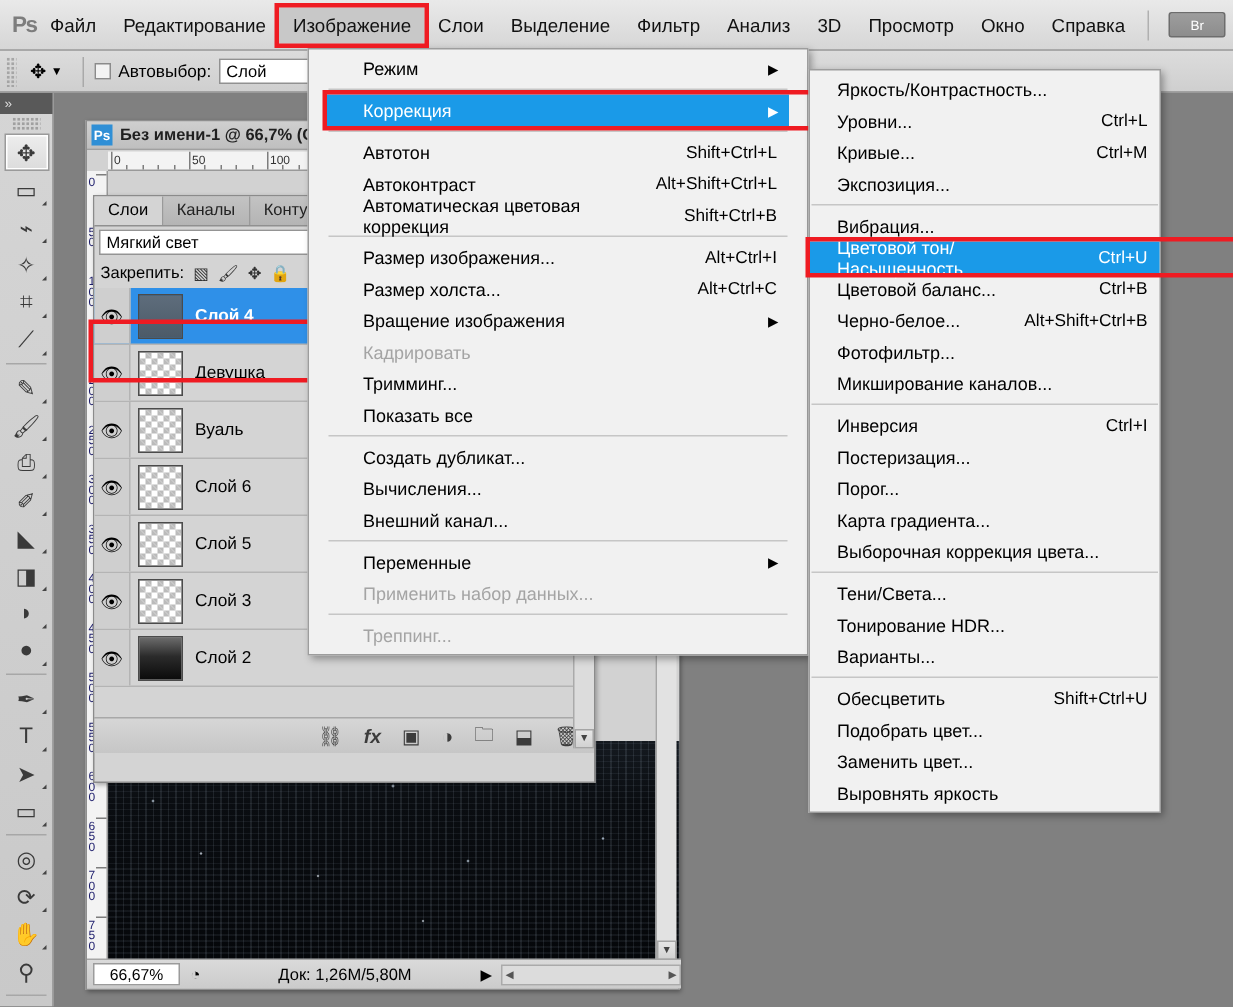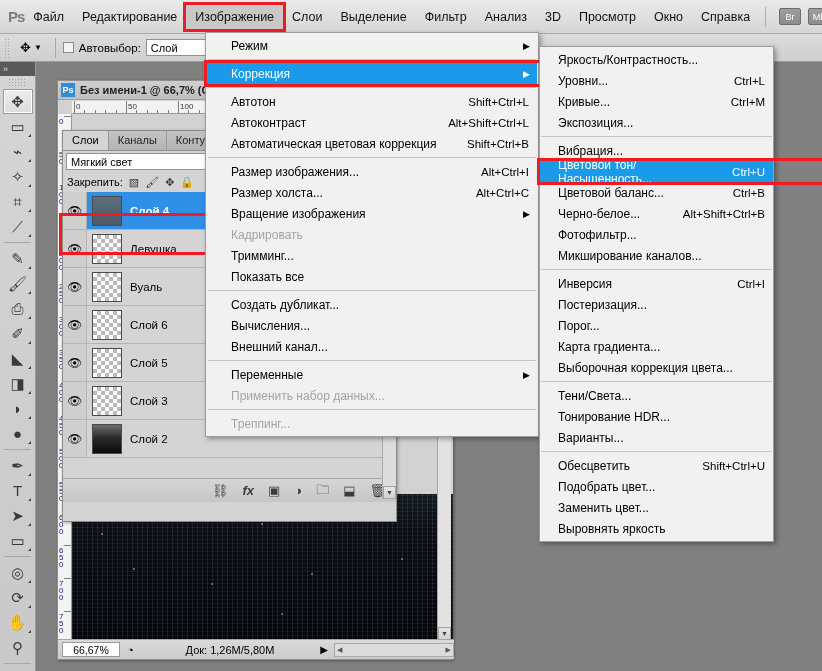--- a/index.html
+++ b/index.html
@@ -30,21 +30,21 @@
     white-space:nowrap; line-height:16px;
   }
   .menu-item.active {
     background:#c8c8c8;
     outline:3px solid #ef1b22;
     outline-offset:0px;
     position:relative; z-index:40;
   }
   #menubar .sep-v { width:1px; height:20px; background:#b0b0b0; margin:0 6px; }
   .topbtn {
-    width:22px;height:17px;margin-left:7px;
+    width:38px;height:17px;margin-left:7px;
     background:linear-gradient(#9d9d9d,#8d8d8d);
     border:1px solid #6d6d6d; border-radius:2px;
     color:#fff; font-size:9px; display:flex;align-items:center;justify-content:center;
   }
   
   #optionsbar {
     position:absolute;left:0;top:34px;width:822px;height:28px;
     background:linear-gradient(#dcdcdc,#cfcfcf);
     border-bottom:1px solid #9a9a9a;
     display:flex;align-items:center;
@@ -170,21 +170,21 @@
     padding-right:10px;background:linear-gradient(#d6d6d6,#c6c6c6);border-top:1px solid #a8a8a8;
     font-size:13px;color:#3c3c3c;}
   #lp-scroll{position:absolute;right:0;top:82px;width:14px;height:286px;background:#dcdcdc;border-left:1px solid #aaa;}
   #layer-hl{position:absolute;left:-4px;top:82px;width:339px;height:42px;border:3px solid #ef1b22;
     pointer-events:none;z-index:20;}
   
   #imgmenu{
     position:absolute;left:205px;top:32px;width:334px;
     background:#f1f1f1;border:1px solid #9d9d9d;
     box-shadow:2px 2px 5px rgba(0,0,0,.35);
-    z-index:30;padding:2px 1px;
+    z-index:30;padding:2px 12px;
   }
   .mrow{height:21px;display:flex;align-items:center;padding:0 8px 0 24px;font-size:12px;position:relative;}
   .mrow.hl{background:#1a9ae8;color:#fff;align-items:center;}
   .mrow.dis{color:#a4a4a4;}
   .mrow .sc{margin-left:auto;font-size:11.5px;padding-left:20px;}
   .mrow .arw{position:absolute;right:7px;font-size:9px;}
   .msep{height:1px;background:#c6c6c6;margin:3px 1px;}
   #corr-hl{position:absolute;left:-3px;top:0;width:340px;height:100%;border:3px solid #ef1b22;
     pointer-events:none;}
   

